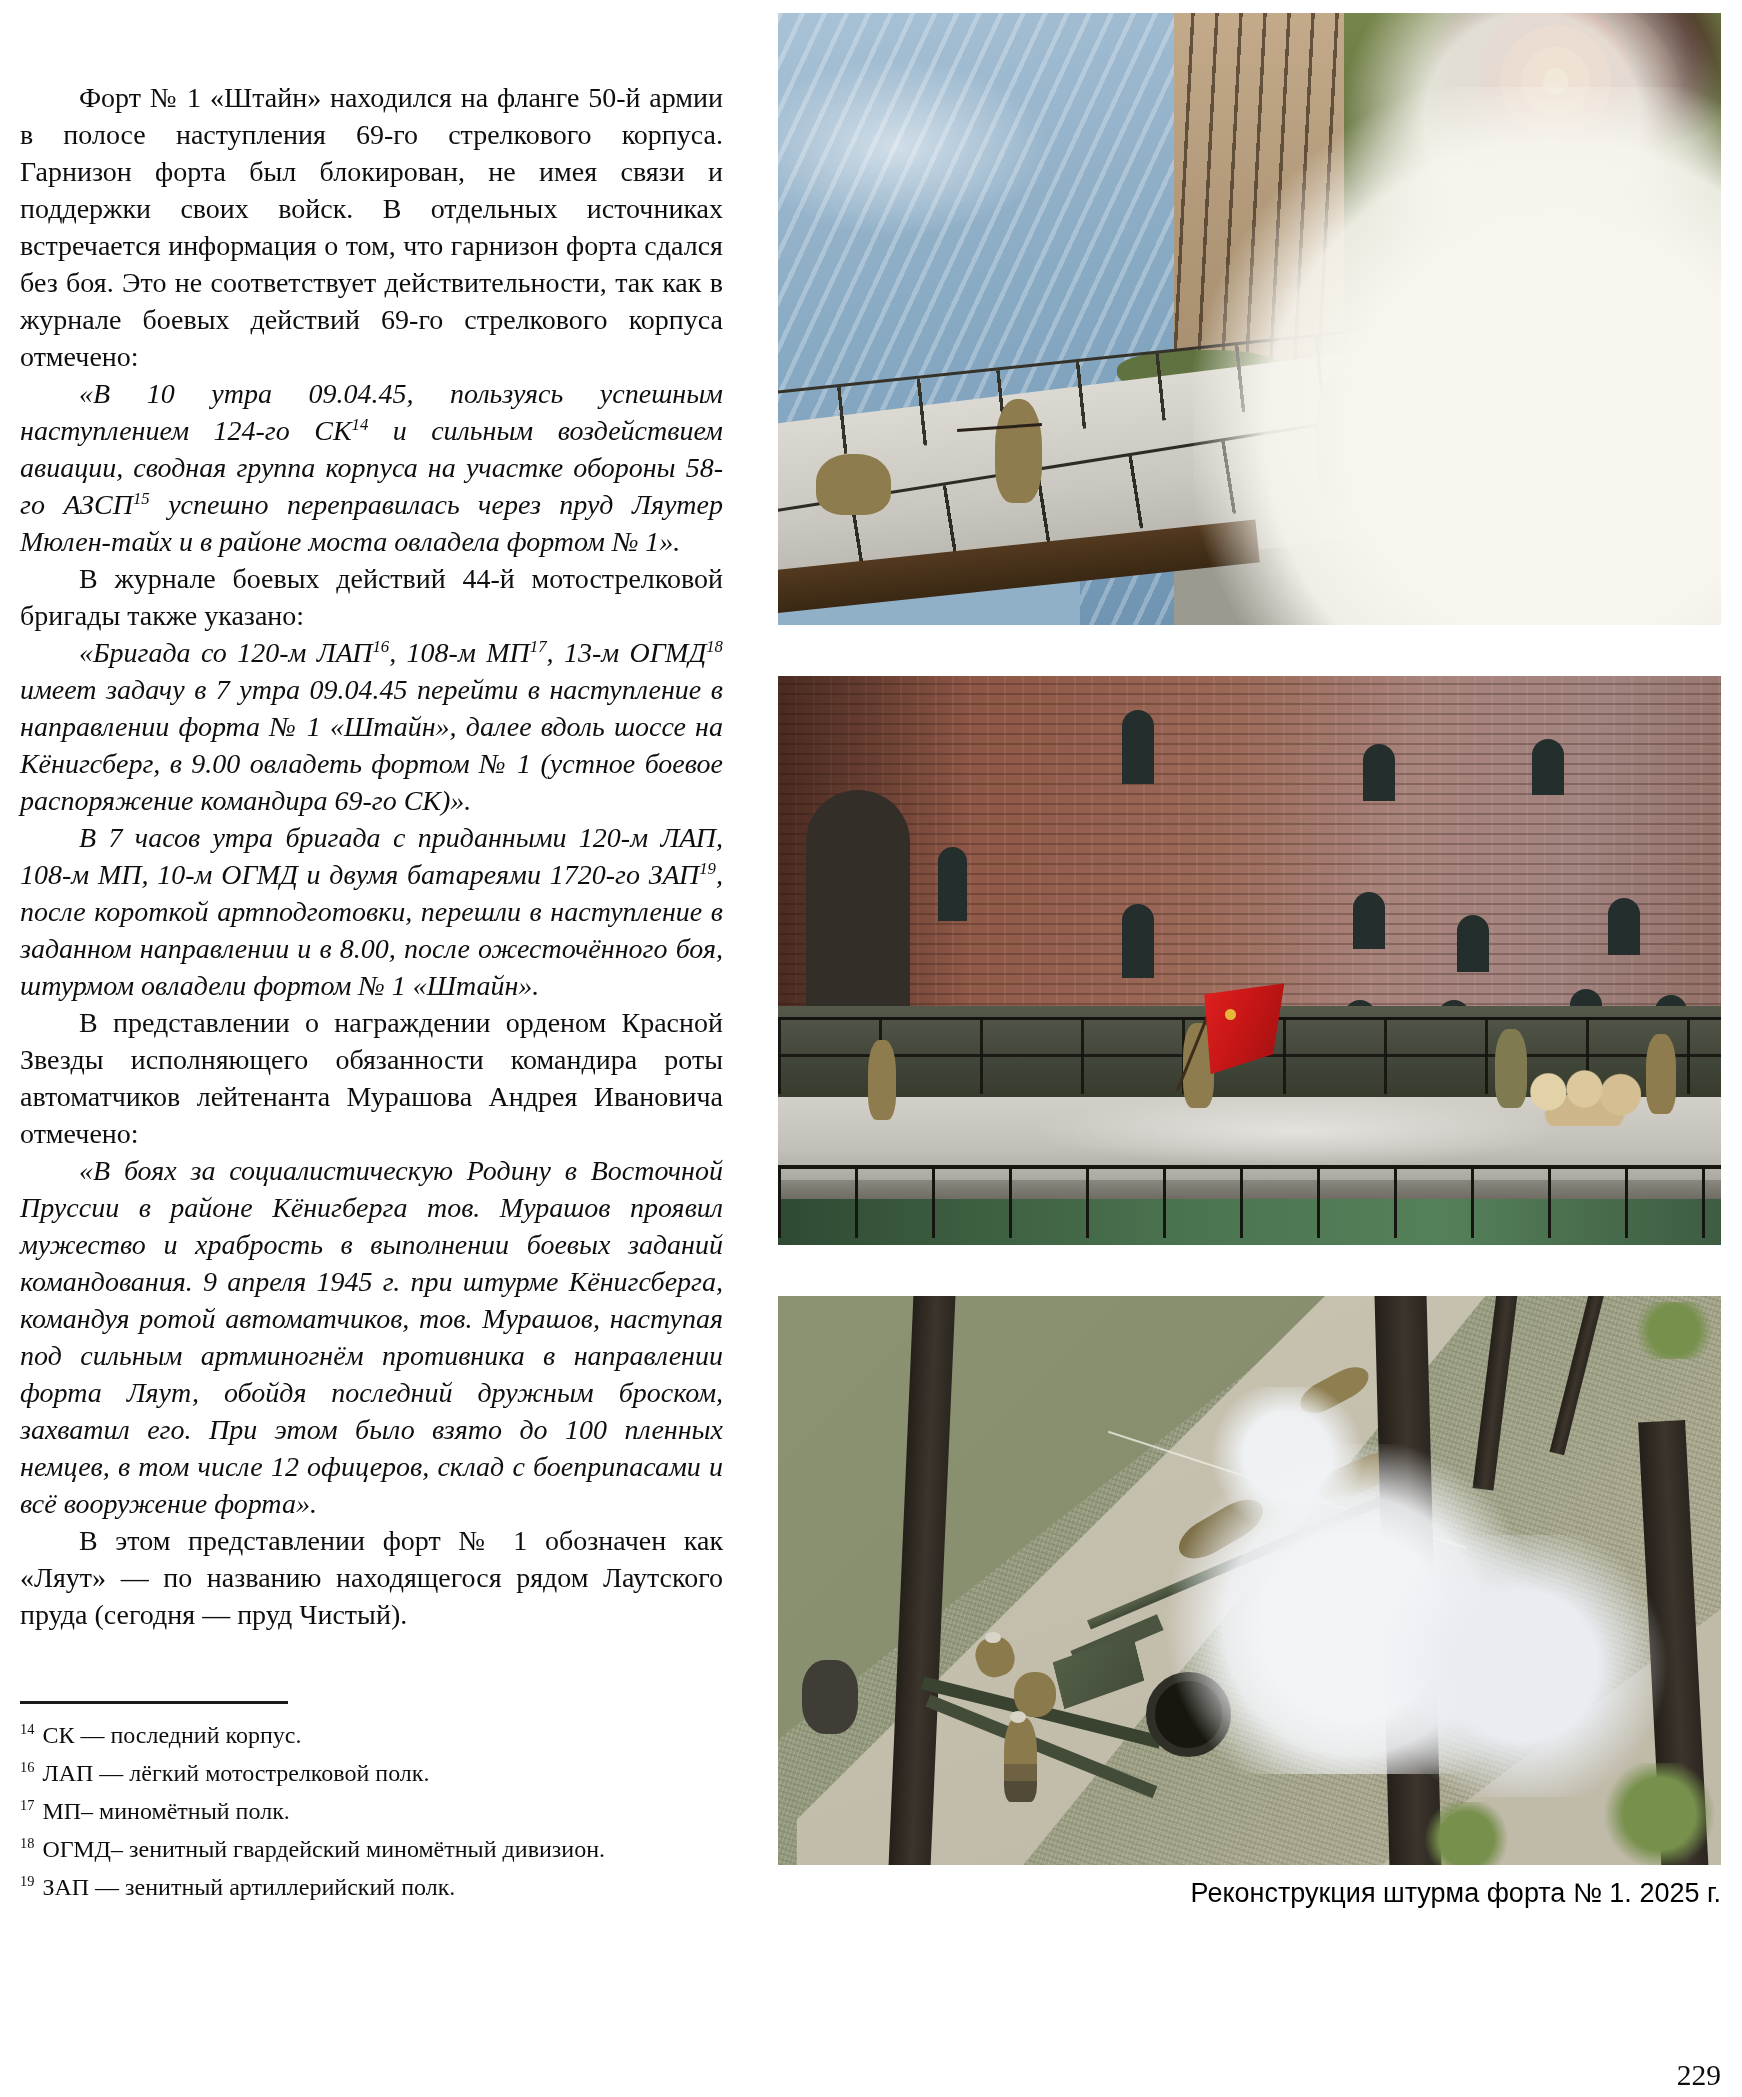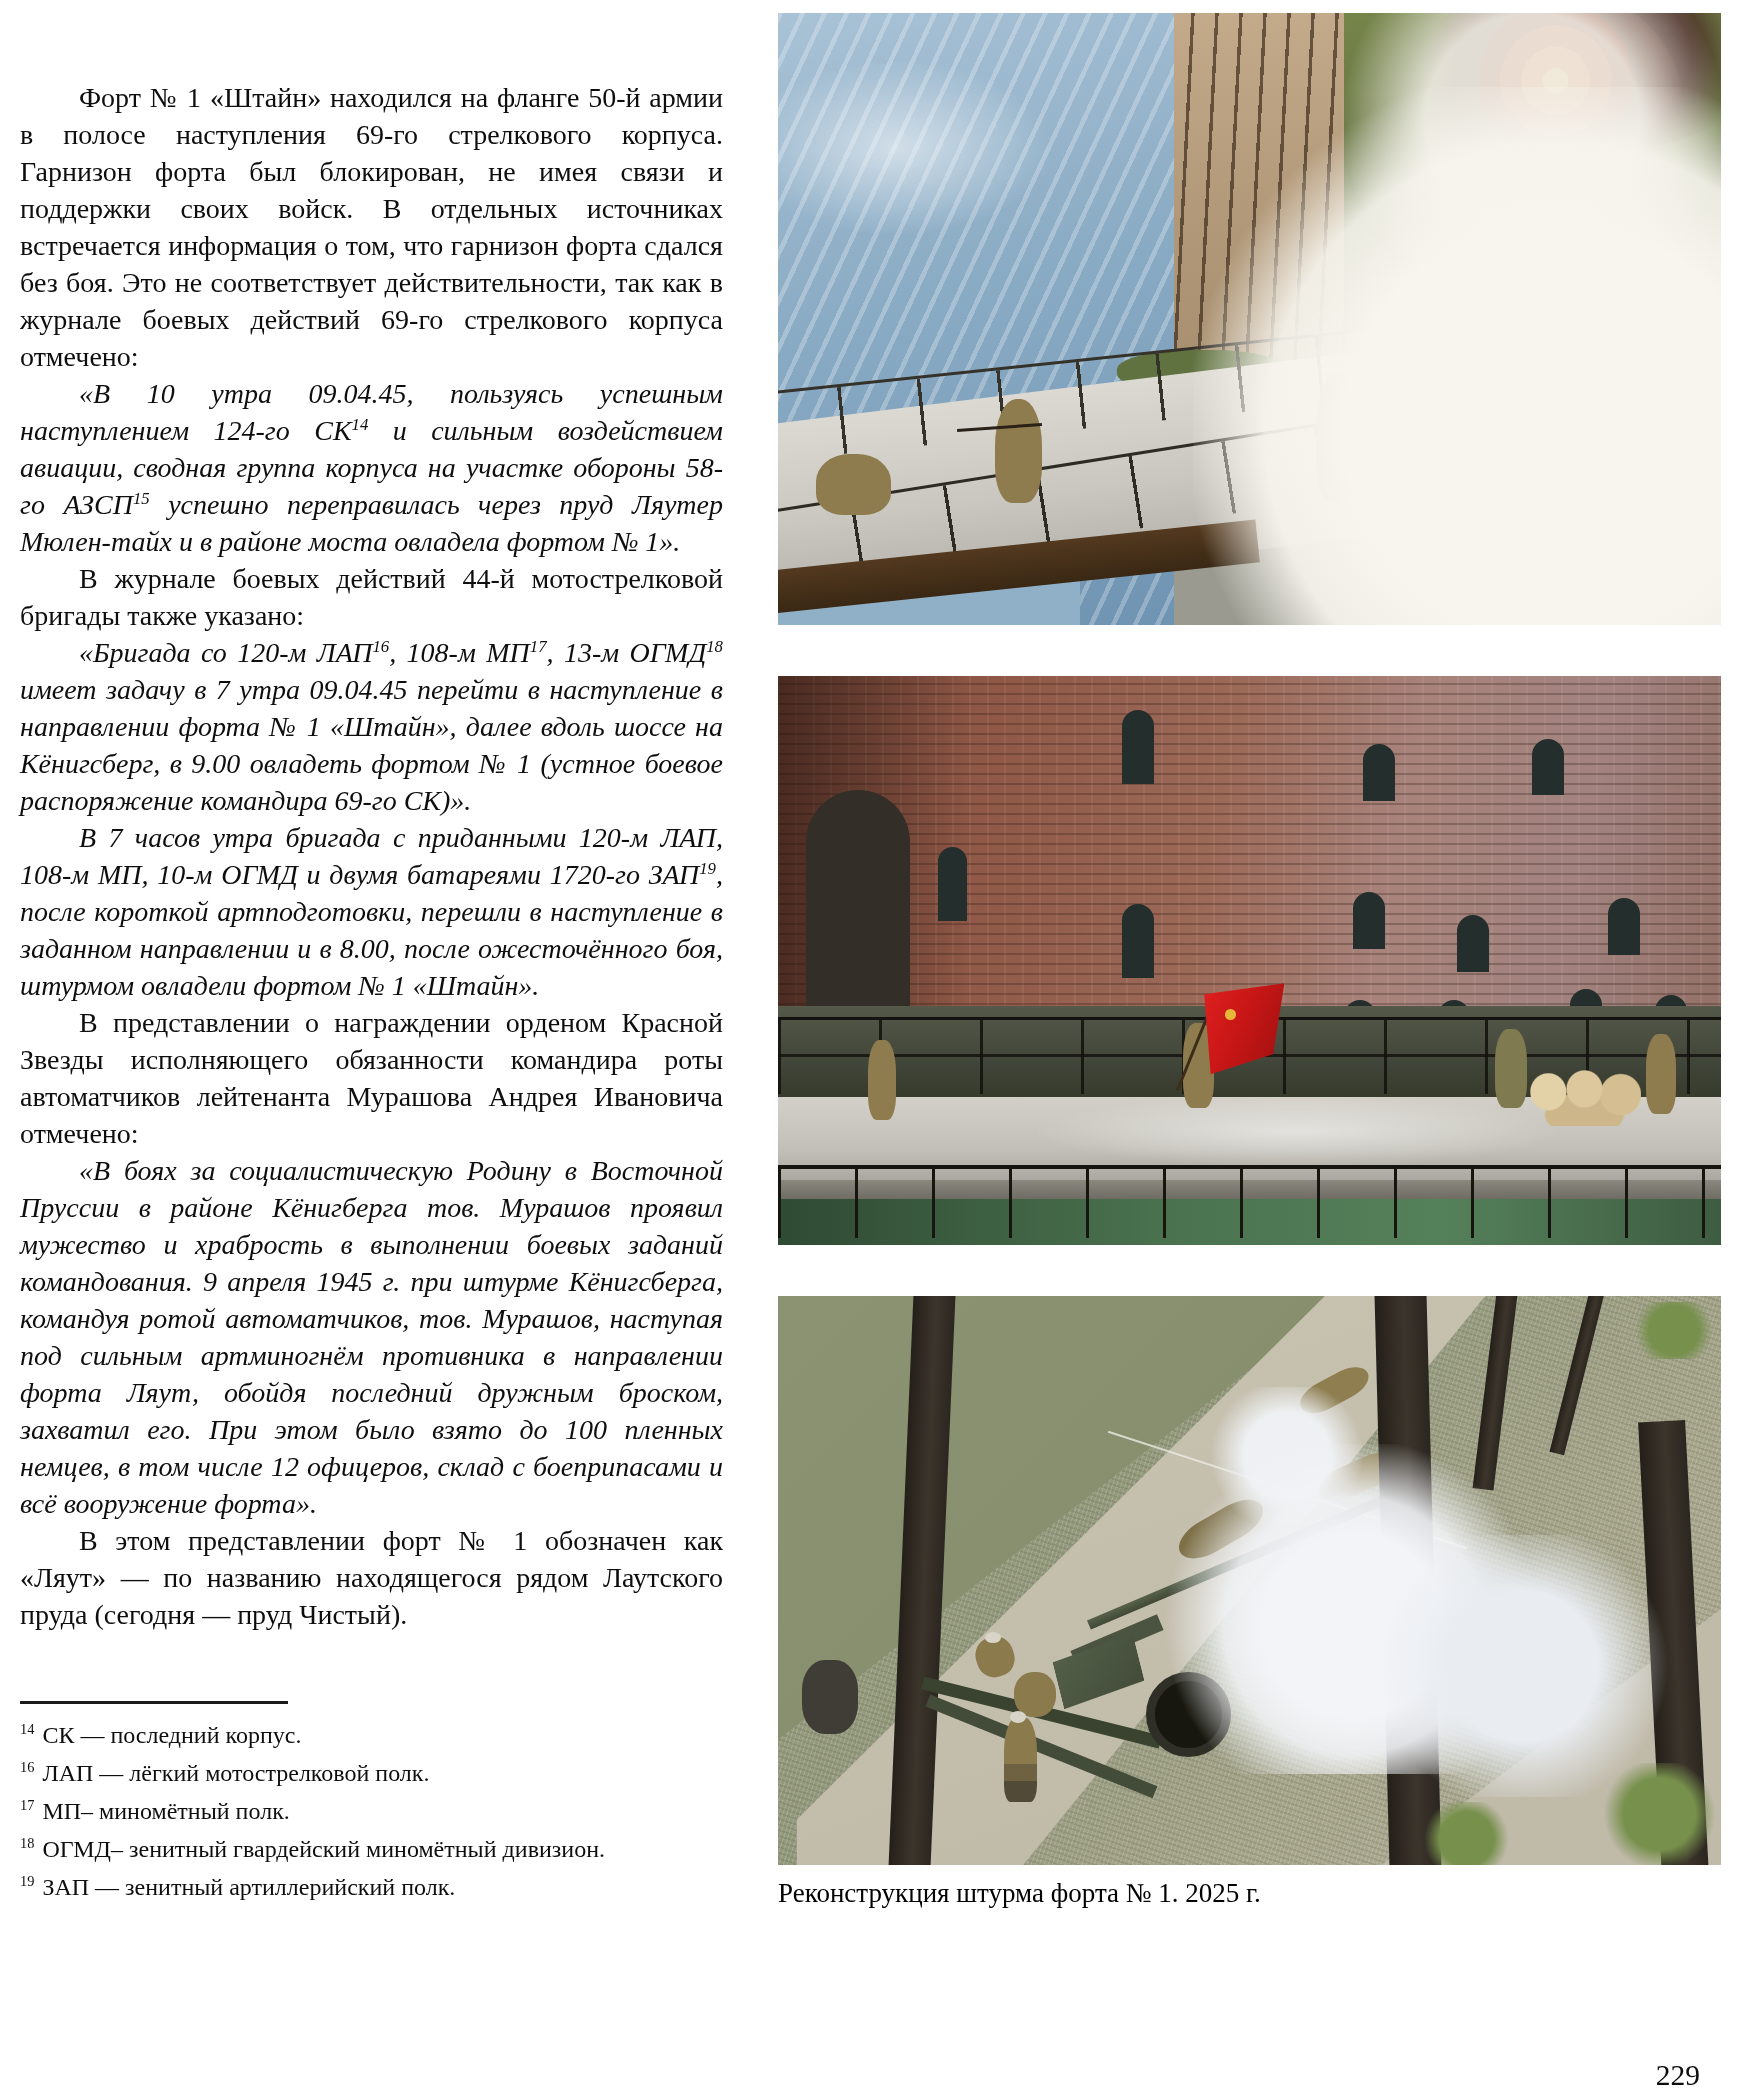--- a/index.html
+++ b/index.html
@@ -155,23 +155,23 @@
   .p3-smoke2{left:62%;top:42%;width:34%;height:46%;background:
     radial-gradient(circle at 50% 50%,#e9edf2 0 36%,rgba(233,237,242,0) 70%);}
   .p3-smoke3{left:45%;top:16%;width:18%;height:24%;background:
     radial-gradient(circle,rgba(240,243,246,.95) 0 40%,rgba(240,243,246,0) 70%);}
   .p3-tuft{background:radial-gradient(circle,#77904c 0 45%,rgba(119,144,76,0) 70%);}
   .p3-g1{left:68%;top:89%;width:10%;height:13%;}
   .p3-g2{left:87%;top:82%;width:13%;height:18%;}
   .p3-g3{left:90%;top:1%;width:10%;height:10%;}
 
   
-  .caption{position:absolute;left:778px;top:1878px;width:943px;
-           font-family:Liberation Serif, serif;font-size:27px;color:#000;}
-  .pageno{position:absolute;right:42px;top:2059px;font-size:29.5px;}
+  .caption{position:absolute;left:778px;top:1878px;width:943px;text-align:right;
+           font-family:Liberation Sans, sans-serif;font-size:27px;color:#000;}
+  .pageno{position:absolute;right:21px;top:2059px;font-size:29.5px;}
 </style>
 </head>
 <body>
 
 <div class="page">
 
 
   <div class="col-text">
     <p>Форт № 1 «Штайн» находился на фланге 50-й армии в полосе наступления 69-го стрелкового корпуса. Гарнизон форта был блокирован, не имея связи и поддержки своих войск. В отдельных источниках встречается информация о том, что гарнизон форта сдался без боя. Это не соответствует действительности, так как в журнале боевых действий 69-го стрелкового корпуса отмечено:</p>
     <p class="quote"><span>«В 10 утра 09.04.45, пользуясь успешным наступлением 124-го СК</span><sup>14</sup><span> и сильным воздействием авиации, сводная группа корпуса на участке обороны 58-го АЗСП</span><sup>15</sup><span> успешно переправилась через пруд Ляутер Мюлен-тайх и в районе моста овладела фортом № 1».</span></p>

